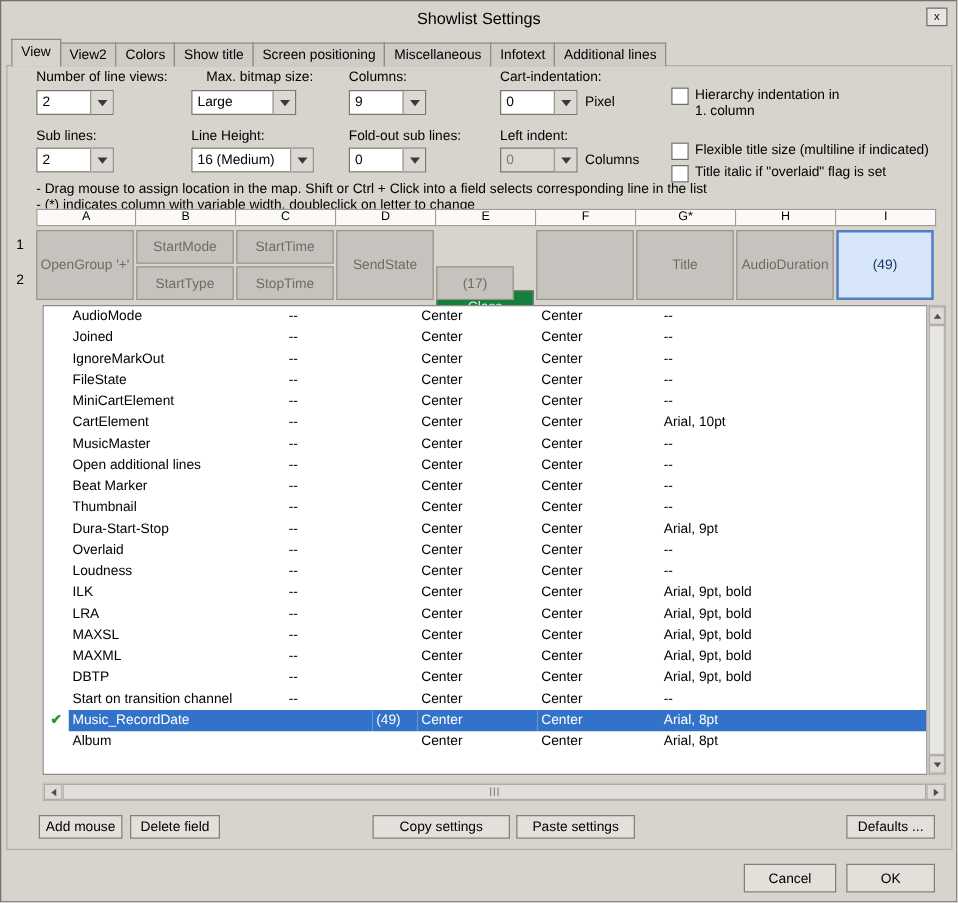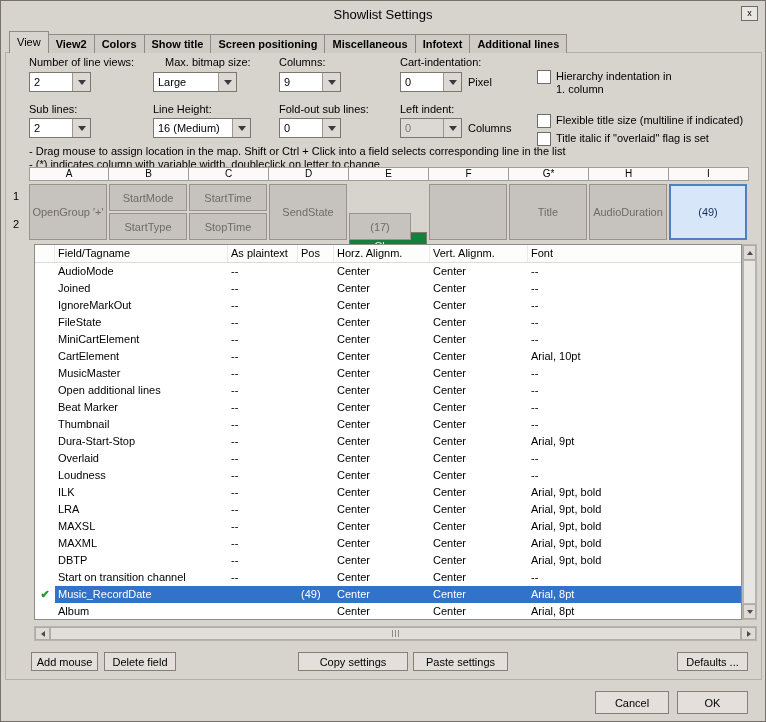--- a/index.html
+++ b/index.html
@@ -10,21 +10,21 @@
     overflow:hidden;
   }
   .title { position:absolute; left:0; right:0; top:6px; text-align:center; font-size:13px; }
   .close-btn { position:absolute; top:5px; right:7px; width:17px; height:15px;
     border:1px solid #6f6b64; background:#e8e6e2; font-size:9px; text-align:center;
     line-height:12px; box-sizing:border-box; }
 
   .tab-bar { position:absolute; left:8px; top:30px; display:flex; align-items:flex-end; z-index:4; }
   .tab { height:19px; line-height:18px; padding:0 7px; background:#cfcbc5;
     border:1px solid #8f8b84; border-bottom:none; box-sizing:border-box; white-space:nowrap; }
-  .tab + .tab { margin-left:-1px;font-weight:bold; }
+  .tab + .tab { margin-left:-1px; }
   .tab.active { height:22px; line-height:21px; background:#d7d3cd; position:relative; z-index:5; }
 
   .panel { position:absolute; left:4px; top:51px; width:757px; height:628px;
     border:1px solid #b3afa9; box-sizing:border-box; }
 
   .lbl { position:absolute; white-space:nowrap; }
   .hint { position:absolute; white-space:nowrap; }
   .rownum { position:absolute; width:14px; text-align:center; }
 
   .combo { position:absolute; height:20px; background:#fff; border:1px solid #7b776f;
@@ -217,29 +217,20 @@
       <div class="map-cell" style="left: 240px; top: 0px; width: 78px; height: 56px;">SendState</div>
       <div class="map-cell dark" style="left: 320px; top: 0px; width: 78px; height: 27px;">Class</div>
       <div class="map-cell" style="left: 320px; top: 29px; width: 62px; height: 27px;">(17)</div>
       <div class="map-cell" style="left: 400px; top: 0px; width: 78px; height: 56px;"></div>
       <div class="map-cell" style="left: 560px; top: 0px; width: 78px; height: 56px;">AudioDuration</div>
       <div class="map-cell" style="left: 480px; top: 0px; width: 78px; height: 56px;">Title</div>
       <div class="map-cell selected" style="left: 640px; top: 0px; width: 78px; height: 56px;">(49)</div>
     </div>
 
   <div class="field-list">
-    <div class="lheader">
-        <div class="hcell" style="width: 20px;"></div>
-        <div class="hcell" style="width: 173px;">Field/Tagname</div>
-        <div class="hcell" style="width: 70px;">As plaintext</div>
-        <div class="hcell" style="width: 36px;">Pos</div>
-        <div class="hcell" style="width: 96px;">Horz. Alignm.</div>
-        <div class="hcell" style="width: 98px;">Vert. Alignm.</div>
-        <div class="hcell f">Font</div>
-      </div>
     <div>
         <div class="lrow">
           <div class="lc g" style="width: 20px;"></div>
           <div class="lc" style="width: 173px;">AudioMode</div>
           <div class="lc" style="width: 70px;">--</div>
           <div class="lc" style="width: 36px;"></div>
           <div class="lc" style="width: 96px;">Center</div>
           <div class="lc" style="width: 98px;">Center</div>
           <div class="lc f">--</div>
         </div>

